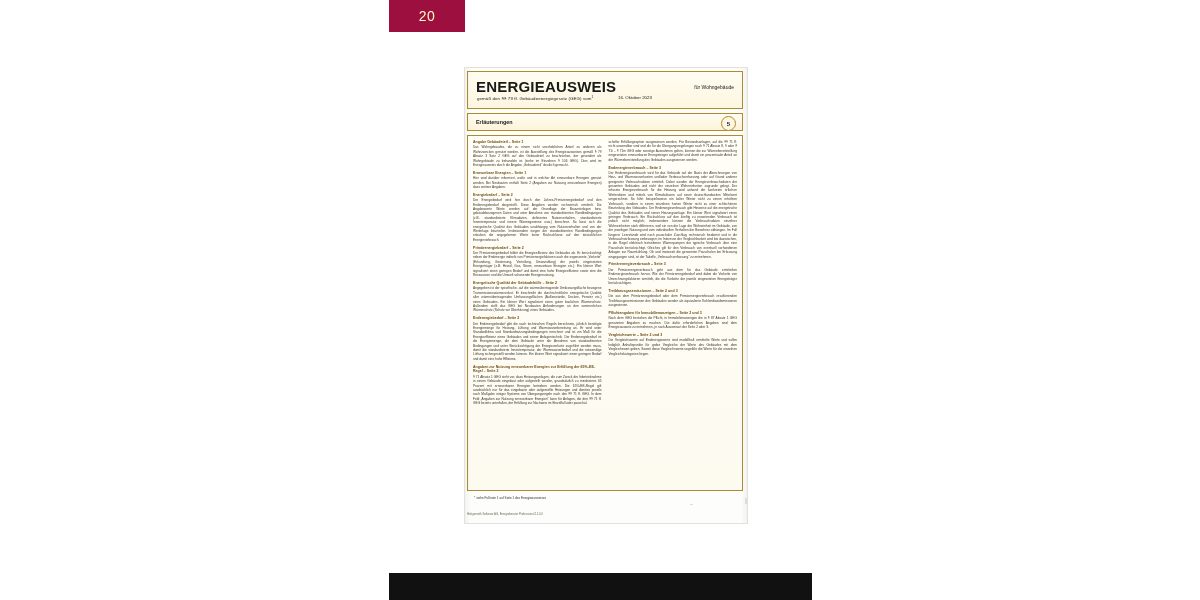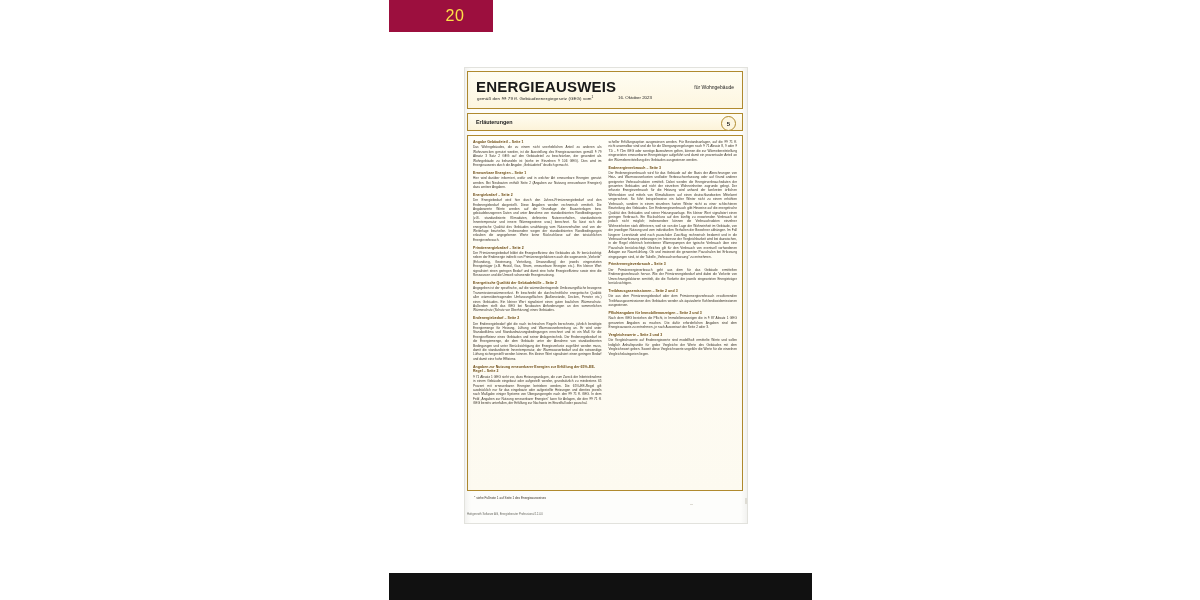--- a/index.html
+++ b/index.html
@@ -26,27 +26,26 @@
     height: 600px;
     background: #ffffff;
   }
   .top-bar {
     position: absolute;
     left: 389px;
     top: 0;
     width: 76px;
     height: 32px;
     background: #9c0f3e;
-    color: #fde047;
-    font-size: 16px;
+    color: #fef9c3;
+    font-size: 14px;
     display: flex;
     align-items: center;
     justify-content: center;
     letter-spacing: .5px;
-    padding-left: 28px;
   }
   .bottom-bar {
     position: absolute;
     left: 389px;
     top: 573px;
     width: 423px;
     height: 27px;
     background: #111111;
   }
 

